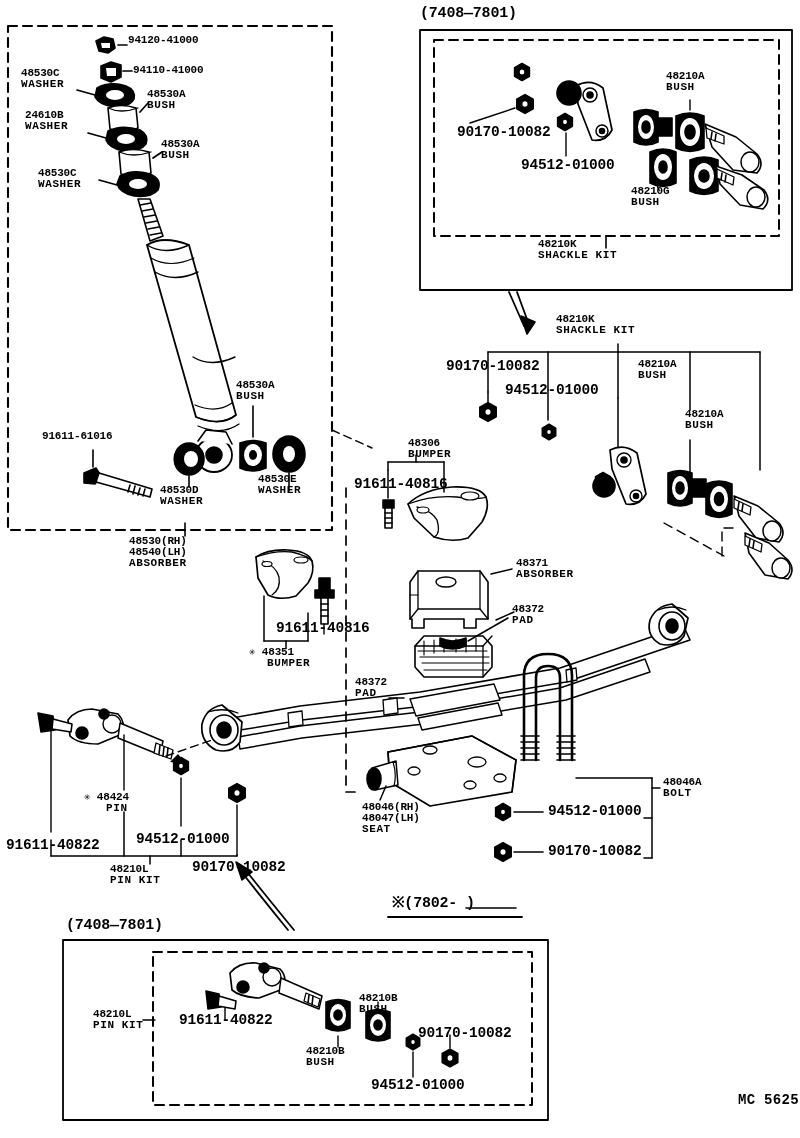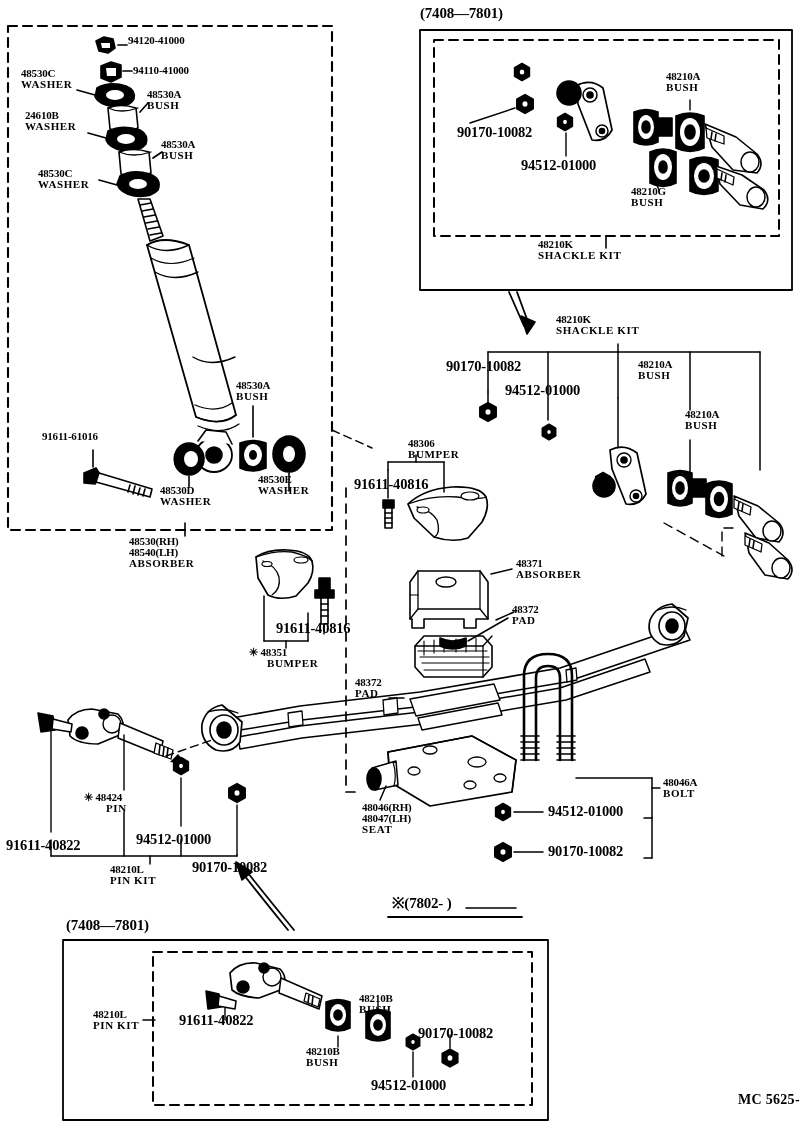--- a/index.html
+++ b/index.html
@@ -15,21 +15,21 @@
   }
   svg#art{position:absolute;left:0;top:0;width:800px;height:1138px;}
   
   .lbl{
     position:absolute;
     color:#000;
     font-weight:bold;
     letter-spacing:0px;
     line-height:1.02;
     white-space:nowrap;
-    font-family:Liberation Serif, serif;
+    font-family:Liberation Mono, monospace;
   }
   .num{font-size:11px;letter-spacing:-0.2px;}
   .sub{font-size:11px;letter-spacing:0.6px;}
   .num2{font-size:14.5px;letter-spacing:-0.2px;margin-top:19px;}
   .hdr{font-size:15px;letter-spacing:-0.2px;}
   .corner{font-size:14px;font-weight:bold;letter-spacing:0.3px;}
   .ctr{text-align:left;}
   .stackline{display:block;}
 </style>
 </head>

